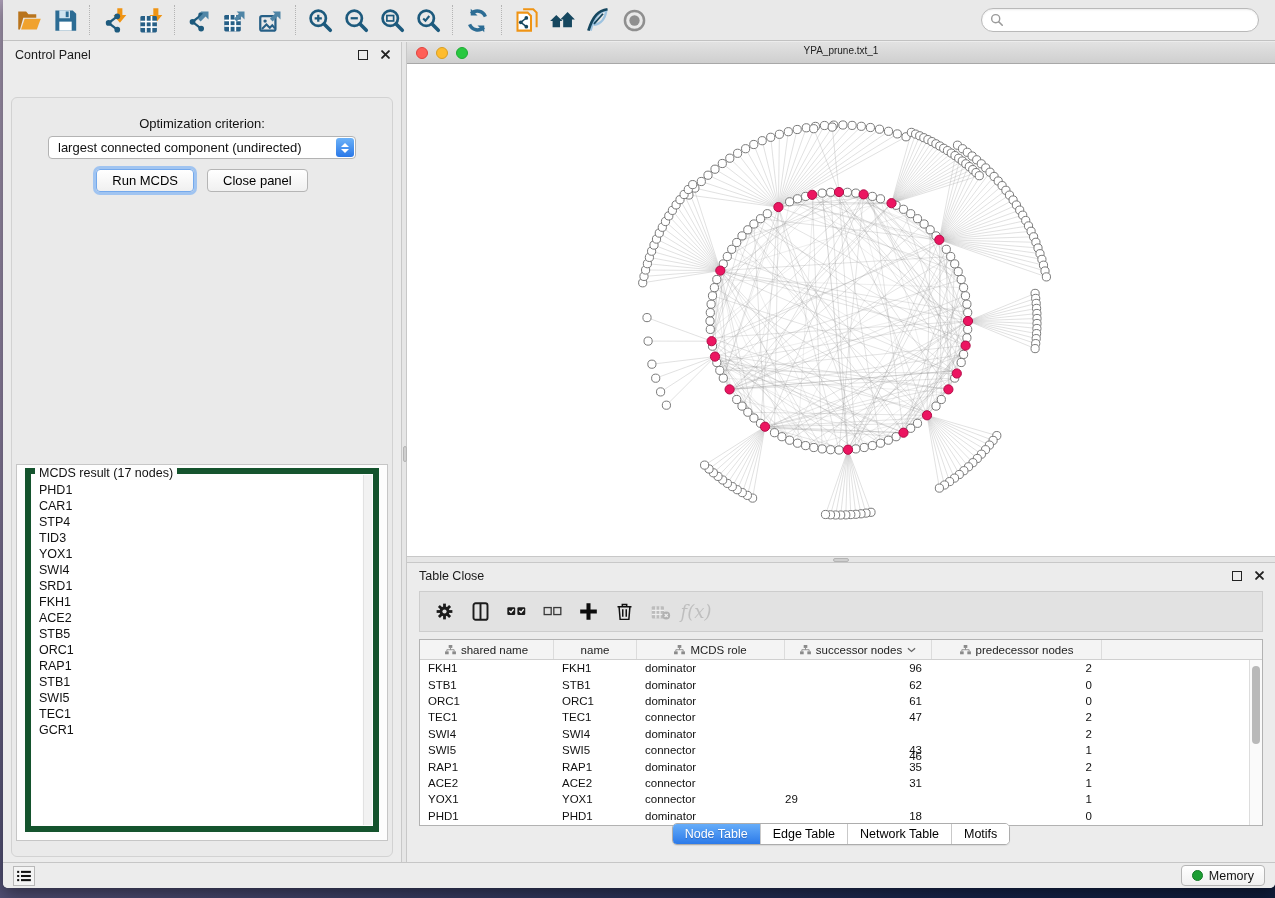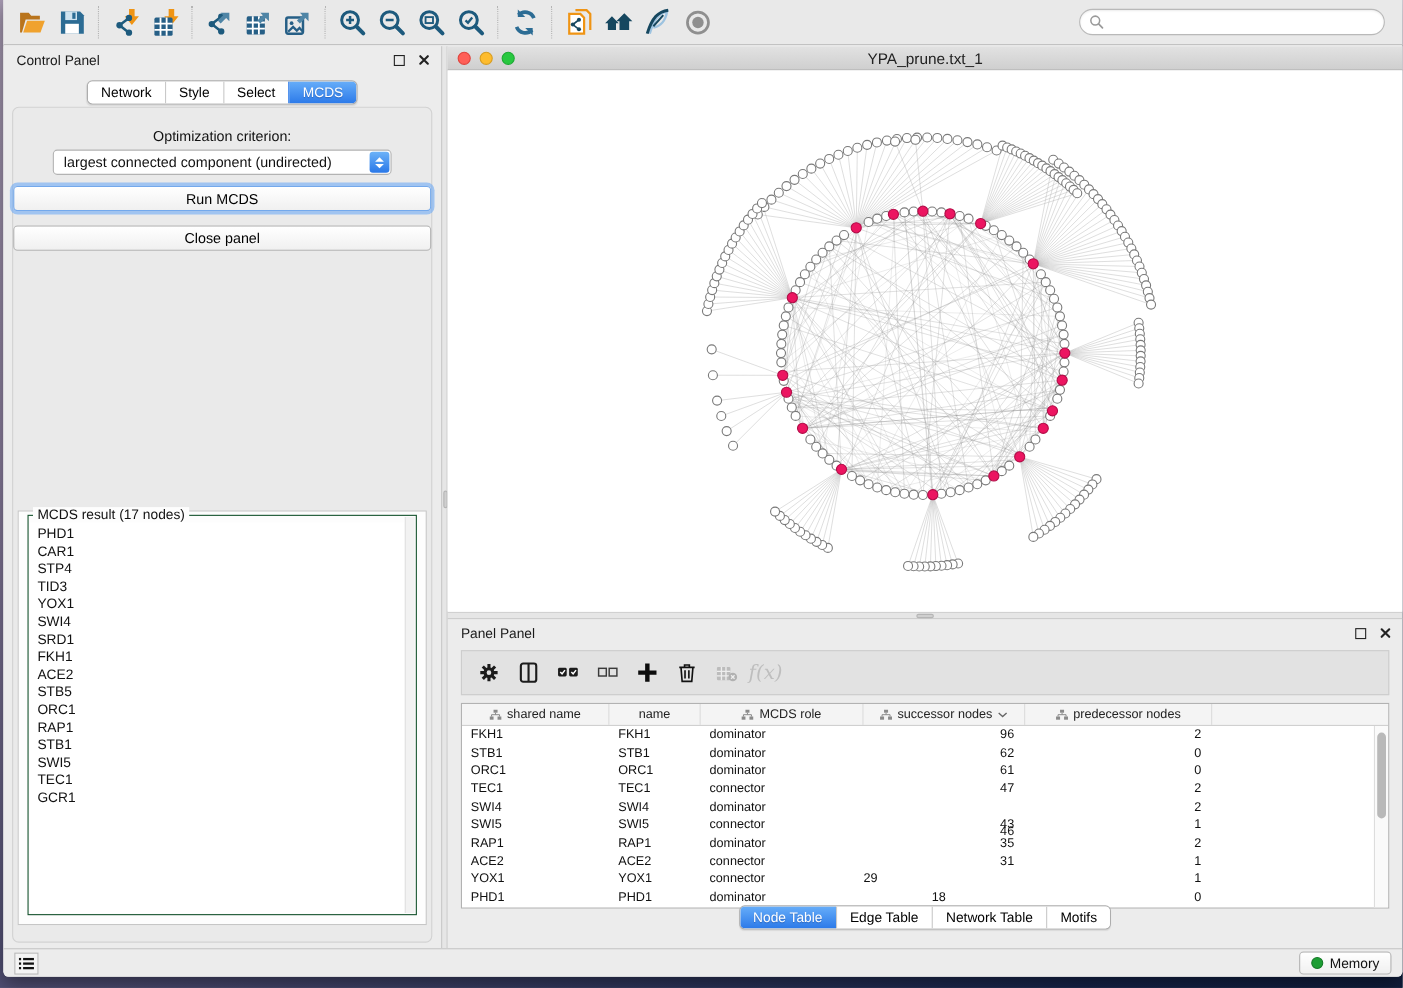--- a/index.html
+++ b/index.html
@@ -46,28 +46,28 @@
     border:1px solid #d2d2d2; border-radius:6px; }
   .opt-label { position:absolute; top:18px; left:0; right:0; text-align:center; font-size:13px; }
   .dropdown { position:absolute; top:38px; left:36px; right:36px; height:23px; background:#fff;
     border:1px solid #b3b3b3; border-radius:4px; display:flex; align-items:center; cursor:default; }
   .dropdown-label { flex:1; padding:0 9px; font-size:13px; white-space:nowrap; overflow:hidden; }
   .dd-stepper { width:18px; height:19px; margin-right:1px; border-radius:3px;
     background:linear-gradient(#6cb2f8,#2a78e8); display:flex; flex-direction:column;
     align-items:center; justify-content:center; gap:2px; }
   .dd-stepper i { width:0; height:0; border-left:4px solid transparent; border-right:4px solid transparent; }
   .dd-up { border-bottom:4.5px solid #fff; } .dd-down { border-top:4.5px solid #fff; }
-  .btn-row { position:absolute; top:71px; left:0; right:0; display:flex; justify-content:center; gap:13px;flex-direction:column; }
+  .btn-row { position:absolute; top:71px; left:0; right:0; display:flex; justify-content:center; gap:13px; }
   .btn { background:linear-gradient(#ffffff,#f0f0f0); border:1px solid #b5b5b5; border-radius:4px;
     font-size:13px; padding:3px 15px; font-family:inherit; cursor:default; }
   .btn.focus-ring { box-shadow:0 0 0 3px rgba(110,170,245,.6); border-color:#74a9ec; }
   .results-outer { position:absolute; left:4px; right:4px; top:366px; height:377px; background:#fdfdfd;
     border:1px solid #c6c6c6; }
   .results-fieldset { position:absolute; left:8px; right:8px; top:3px; bottom:8px;
-    border:1px solid #14532d; }
+    border:6px solid #14532d; }
   .results-legend { position:absolute; top:-8px; left:4px; background:#fdfdfd; padding:0 4px;
     font-size:12.5px; }
   .results-list { position:absolute; left:1px; right:11px; top:6px; bottom:1px; background:#fff;
     overflow:hidden; padding:2px 7px; }
   .results-list div { line-height:16px; font-size:12.5px; }
   .results-scroll { position:absolute; right:1px; top:1px; bottom:1px; width:9px; background:#f2f2f2;
     border-left:1px solid #e2e2e2; }
 
   
   .v-splitter { position:absolute; left:398px; top:42px; width:6px; bottom:26px; background:#e6e6e6;
@@ -81,21 +81,21 @@
 
   
   .network-window { position:absolute; left:404px; right:0; top:42px; height:514px; background:#fff; }
   .net-titlebar { position:absolute; left:0; right:0; top:0; height:22px;
     background:linear-gradient(#e2e2e2,#cfcfcf); border-bottom:1px solid #a8a8a8; }
   .traffic { position:absolute; left:9px; top:5px; display:flex; gap:8px; }
   .traffic i { width:12px; height:12px; border-radius:50%; display:block; }
   .tl-red { background:#ff5f57; border:0.5px solid #e0443e; }
   .tl-yellow { background:#febc2e; border:0.5px solid #d89e22; }
   .tl-green { background:#28c840; border:0.5px solid #1eaa34; }
-  .net-title { position:absolute; left:0; right:0; top:3px; text-align:center; font-size:14px; color:#222; }
+  .net-title { position:absolute; left:0; right:0; top:3px; text-align:center; font-size:10px; color:#222; }
   .net-canvas { position:absolute; left:0; right:0; top:22px; bottom:0; background:#fff; overflow:hidden; }
   .net-canvas svg { position:absolute; left:0; top:0; }
 
   
   .table-panel { position:absolute; left:404px; right:0; top:563px; bottom:26px; background:#ececec; }
   .tp-toolbar { position:absolute; left:12px; right:12px; top:28px; height:41px; background:#e2e2e2;
     border:1px solid #cdcdcd; display:flex; align-items:center; padding-left:8px; gap:4px; }
   .tp-icon { width:32px; height:32px; display:flex; align-items:center; justify-content:center; }
   .tp-icon svg { width:21px; height:21px; }
   .tp-icon.disabled { opacity:.42; }
@@ -301,26 +301,20 @@
         <span class="win-btn">
             <span class="float-glyph"></span>
           </span>
         <span class="win-btn">
             <svg viewBox="0 0 16 16">
               <path d="M3 3l10 10M13 3L3 13" stroke="#222" stroke-width="2.8" stroke-linecap="round"></path>
             </svg>
           </span>
       </span>
     </div>
-    <div class="cp-tabs" id="cp-tabs"><span class="seg">
-          <span class="seg-item">Network</span>
-          <span class="seg-item">Style</span>
-          <span class="seg-item">Select</span>
-          <span class="seg-item active">MCDS</span>
-        </span></div>
     <div class="cp-inner">
       <div class="opt-label">Optimization criterion:</div>
       <div class="dropdown">
         <span class="dropdown-label">largest connected component (undirected)</span>
         <span class="dd-stepper">
             <i class="dd-up"></i>
             <i class="dd-down"></i>
           </span>
       </div>
       <div class="btn-row">
@@ -983,21 +977,21 @@
             <circle cx="322.6" cy="325.4" r="4.6" fill="#ec1561" stroke="#b30d48" stroke-width="1"></circle>
             <circle cx="308.0" cy="292.6" r="4.6" fill="#ec1561" stroke="#b30d48" stroke-width="1"></circle>
             <circle cx="304.6" cy="277.2" r="4.6" fill="#ec1561" stroke="#b30d48" stroke-width="1"></circle>
           </g>
         </svg>
       </div>
   </div>
 
   <div class="table-panel">
     <div class="panel-title-row">
-      <span class="panel-title">Panel Panel</span>
+      <span class="panel-title">Table Close</span>
       <span class="win-btns">
         <span class="win-btn">
             <span class="float-glyph"></span>
           </span>
         <span class="win-btn">
             <svg viewBox="0 0 16 16">
               <path d="M3 3l10 10M13 3L3 13" stroke="#222" stroke-width="2.8" stroke-linecap="round"></path>
             </svg>
           </span>
       </span>
@@ -1189,21 +1183,21 @@
             <div class="dt-cell" style="width: 134px; text-align: left; padding: 0px 0px 0px 8px;">YOX1</div>
             <div class="dt-cell" style="width: 83px; text-align: left; padding: 0px 0px 0px 8px;">YOX1</div>
             <div class="dt-cell" style="width: 148px; text-align: left; padding: 0px 0px 0px 8px;">connector</div>
             <div class="dt-cell" style="width: 147px; text-align: left; padding: 0px 10px 0px 0px;">29</div>
             <div class="dt-cell" style="width: 170px; text-align: right; padding: 0px 10px 0px 0px;">1</div>
           </div>
           <div class="dt-row">
             <div class="dt-cell" style="width: 134px; text-align: left; padding: 0px 0px 0px 8px;">PHD1</div>
             <div class="dt-cell" style="width: 83px; text-align: left; padding: 0px 0px 0px 8px;">PHD1</div>
             <div class="dt-cell" style="width: 148px; text-align: left; padding: 0px 0px 0px 8px;">dominator</div>
-            <div class="dt-cell" style="width: 147px; text-align: center; padding: 0px 10px 0px 0px;">18</div>
+            <div class="dt-cell" style="width: 147px; text-align: right; padding: 0px 10px 0px 0px;">18</div>
             <div class="dt-cell" style="width: 170px; text-align: right; padding: 0px 10px 0px 0px;">0</div>
           </div>
         </div>
       <div class="dt-scroll">
           <div class="dt-thumb"></div>
         </div>
     </div>
     <div class="tp-tabs" id="tp-tabs"><span class="seg">
           <span class="seg-item active">Node Table</span>
           <span class="seg-item">Edge Table</span>

